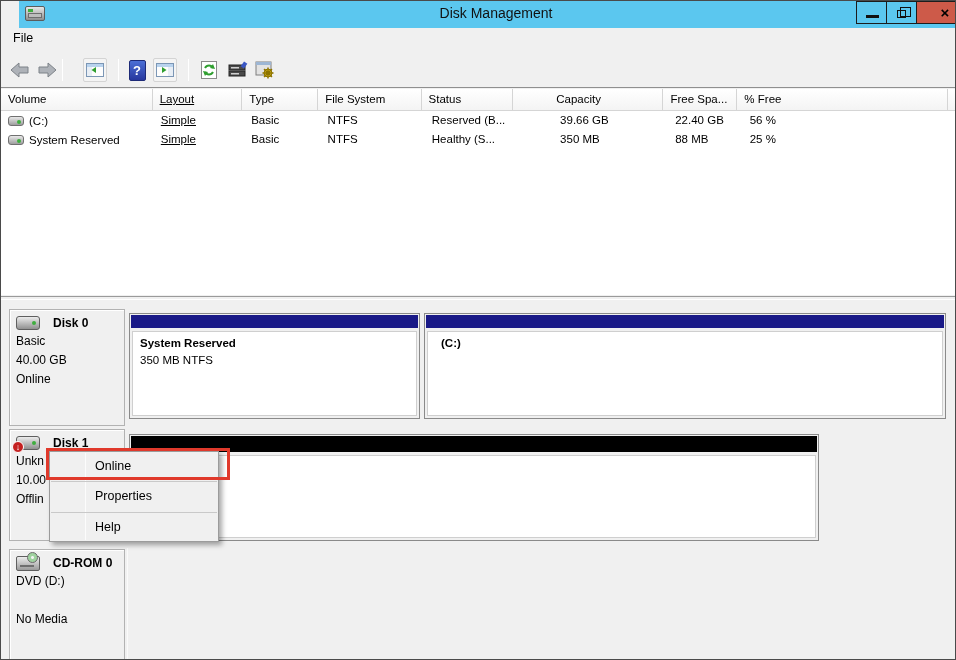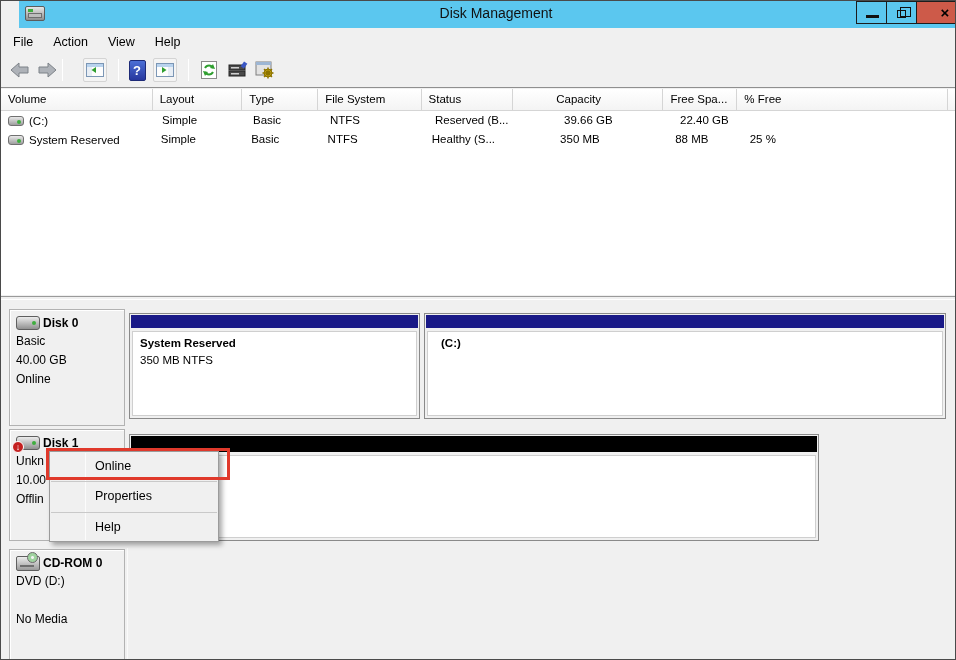--- a/index.html
+++ b/index.html
@@ -16,45 +16,45 @@
   .app-icon::after{content:"";position:absolute;left:2px;right:2px;bottom:2px;height:3px;background:#bdbdbd;border:1px solid #6e6e6e;}
   .title-text{position:absolute;left:0;right:0;top:4px;text-align:center;font-size:14px;color:#111;}
   .tb-btn{position:absolute;top:0;height:23px;border:1px solid #1c1c1c;background:#5bc7ef;text-align:center;cursor:default;}
   .btn-min{left:837px;width:31px;}
   .btn-restore{left:867px;width:31px;}
   .btn-close{left:897px;width:58px;background:#cd5a49;font-size:15px;font-weight:bold;line-height:21px;}
   .min-shape{position:absolute;left:9px;top:13px;width:13px;height:3px;background:#111;}
   .restore-shape{position:absolute;left:10px;top:8px;width:9px;height:8px;border:1px solid #111;background:#5bc7ef;}
   .restore-shape::before{content:"";position:absolute;left:2px;top:-4px;width:9px;height:8px;border:1px solid #111;}
   
-  .menubar{position:absolute;left:0;top:27px;width:100%;height:24px;background:#f0f0f0;display:flex;align-items:flex-end;padding-left:2px;}
+  .menubar{position:absolute;left:0;top:27px;width:100%;height:24px;background:#f0f0f0;display:flex;align-items:flex-start;padding-left:2px;flex-direction:column;}
   .menu-item{font-size:12.5px;padding:3px 10px;cursor:default;}
   
   .toolbar{position:absolute;left:0;top:51px;width:100%;height:36px;background:#f0f0f0;border-bottom:1px solid #8f8f8f;}
   .tool{position:absolute;top:6px;width:24px;height:24px;display:flex;align-items:center;justify-content:center;}
   .tsep{position:absolute;top:7px;width:1px;height:22px;background:#c2c2c2;border-right:1px solid #fff;}
   .tool-btn{border:1px solid #d4d4d4;background:#f4f4f4;border-radius:2px;}
   .help-box{width:17px;height:21px;background:linear-gradient(#4b6fd6,#27379e);border:1px solid #1d2a77;border-radius:2px;color:#fff;font-weight:bold;font-size:13px;line-height:20px;text-align:center;}
   
   .listview{position:absolute;left:0;top:88px;width:100%;height:206px;background:#fff;}
   .lv-header{position:absolute;left:0;top:0;width:100%;height:22px;background:linear-gradient(#ffffff,#f4f4f4);border-bottom:1px solid #d5d5d5;display:flex;}
   .hcell{font-size:11.5px;padding:4px 0 0 7px;border-right:1px solid #d5d5d5;height:22px;white-space:nowrap;overflow:hidden;}
-  .c0{width:154px;} .c1{width:91px;} .c2{width:77px;} .c3{width:105px;}
+  .c0{width:154px;} .c1{width:91px;text-decoration:underline;} .c2{width:77px;} .c3{width:105px;}
   .c4{width:93px;}  .c5{width:116px;margin-left:36px;} .c6{width:75px;} .c7{width:214px;}
   .cfill{flex:1;border-right:none;}
   .lv-row{position:absolute;left:0;width:100%;height:19px;display:flex;}
   .cell{font-size:11.5px;padding:3px 0 0 7px;white-space:nowrap;overflow:hidden;}
   .vol-cell{display:flex;align-items:center;gap:5px;padding-top:0;}
   .drive-ico{width:16px;height:10px;background:linear-gradient(#e9e9e9,#9e9e9e);border:1px solid #707070;border-radius:3px;position:relative;flex:0 0 auto;}
   .drive-ico::after{content:"";position:absolute;right:2px;top:3px;width:4px;height:4px;background:#3fae3f;border-radius:50%;}
   
   .splitter{position:absolute;left:0;top:295px;width:100%;height:4px;border-top:1px solid #9a9a9a;border-bottom:1px solid #fff;background:#f0f0f0;}
   
   .disk-card{position:absolute;left:8px;width:116px;background:#f0f0f0;border:1px solid #b2b2b2;box-shadow:inset 1px 1px 0 #fff;padding:4px 6px;}
-  .dc-hdr{display:flex;align-items:center;gap:3px;font-size:12px;font-weight:bold;height:18px;white-space:nowrap;}
+  .dc-hdr{display:flex;align-items:center;gap:13px;font-size:12px;font-weight:bold;height:18px;white-space:nowrap;}
   .dc-line{font-size:12px;line-height:19px;white-space:nowrap;overflow:hidden;}
   .big-drive{width:24px;height:14px;background:linear-gradient(#ececec,#909090);border:1px solid #5f5f5f;border-radius:3px;position:relative;flex:0 0 auto;}
   .big-drive::after{content:"";position:absolute;right:3px;top:4px;width:4px;height:4px;background:#3fae3f;border-radius:50%;}
   .badge-offline{position:absolute;left:-5px;bottom:-4px;width:12px;height:12px;border-radius:50%;background:#c41f1f;border:1px solid #fff;color:#fff;font-size:9px;line-height:11px;text-align:center;font-weight:bold;}
   .cd-drive{width:24px;height:15px;background:linear-gradient(#ececec,#9a9a9a);border:1px solid #5f5f5f;border-radius:2px;position:relative;flex:0 0 auto;}
   .cd-drive::before{content:"";position:absolute;right:1px;top:-5px;width:9px;height:9px;border-radius:50%;background:radial-gradient(circle at 50% 50%, #f2f2f2 0 20%, #9fd29f 25% 75%, #c9c9c9 80%);border:1px solid #6a6a6a;}
   .cd-drive::after{content:"";position:absolute;left:3px;bottom:3px;width:14px;height:2px;background:#6e6e6e;}
   .part{position:absolute;border:1px solid #8a8a8a;background:#f0f0f0;}
   .stripe{position:absolute;left:1px;right:1px;top:1px;height:13px;}
   .part-body{position:absolute;left:2px;right:2px;top:17px;bottom:2px;background:#fff;border:1px solid #cfcfcf;padding:3px 7px;font-size:11.5px;line-height:17px;overflow:hidden;}
@@ -173,20 +173,21 @@
       <div class="cell vol-cell c0">
         <span class="drive-ico"></span>
         <span>(C:)</span>
       </div>
       <div class="cell c1">Simple</div>
       <div class="cell c2">Basic</div>
       <div class="cell c3">NTFS</div>
       <div class="cell c4">Reserved (B...</div>
       <div class="cell c5">39.66 GB</div>
       <div class="cell c6">22.40 GB</div>
+      <div class="cell c7">56 %</div>
     </div>
 
     <div class="lv-row" style="top:41px;">
       <div class="cell vol-cell c0">
         <span class="drive-ico"></span>
         <span>System Reserved</span>
       </div>
       <div class="cell c1">Simple</div>
       <div class="cell c2">Basic</div>
       <div class="cell c3">NTFS</div>

